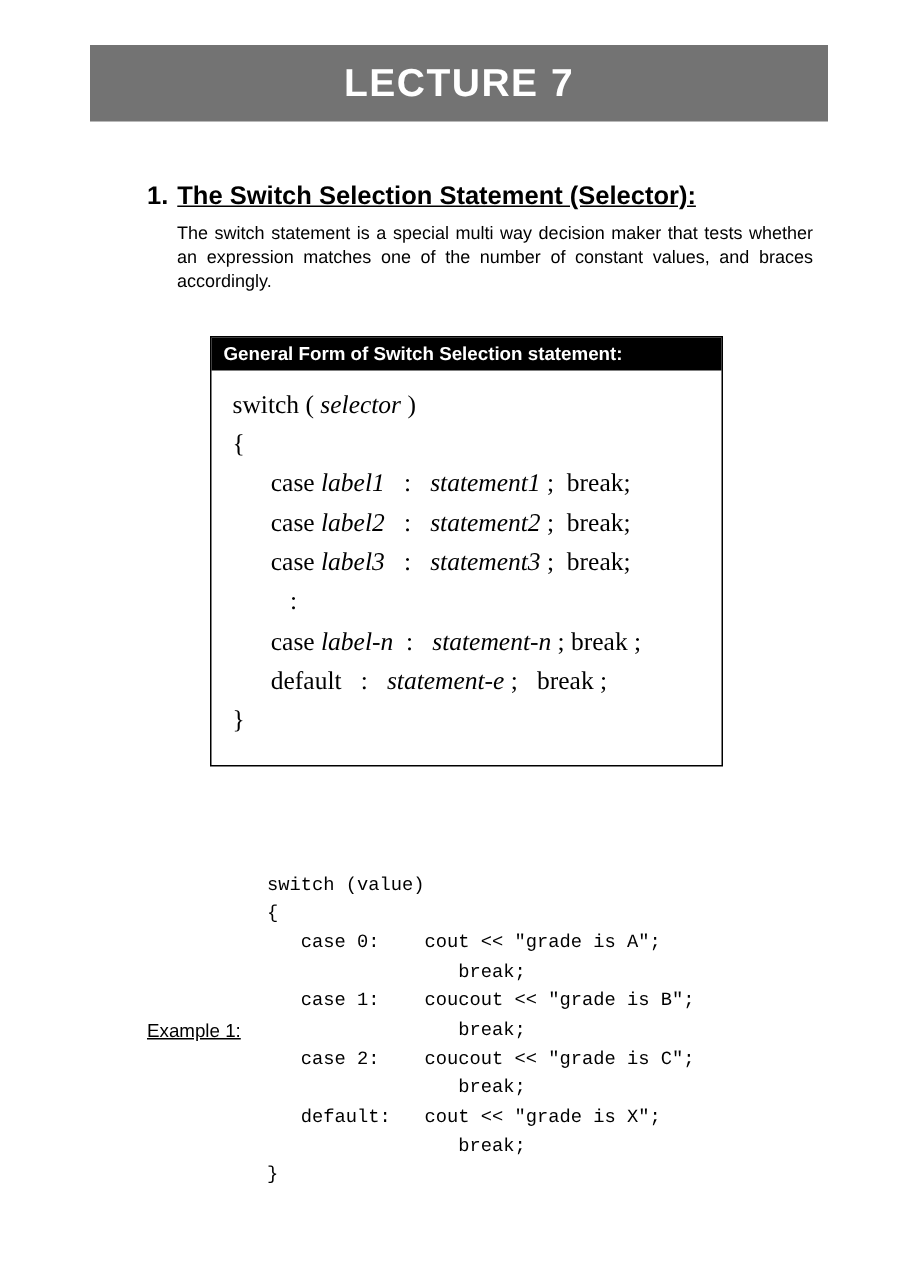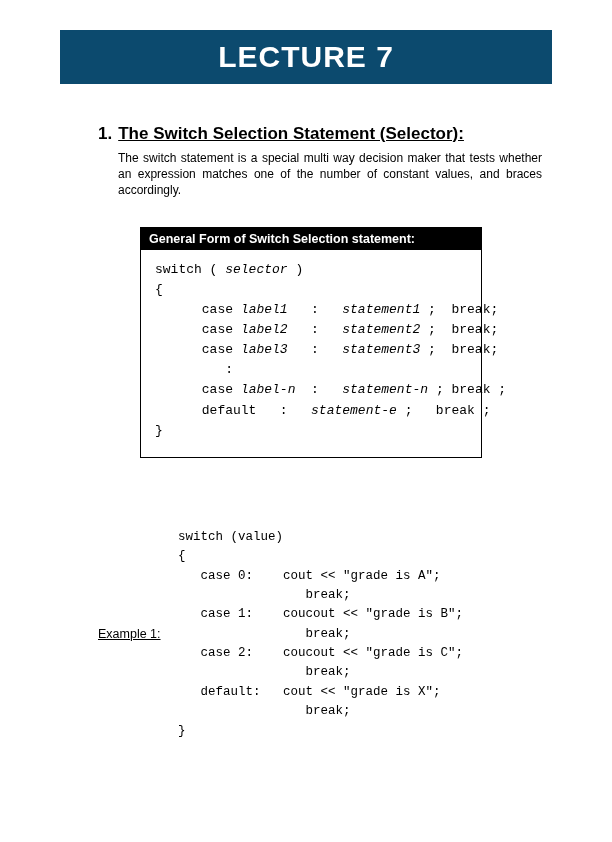--- a/index.html
+++ b/index.html
@@ -8,23 +8,23 @@
     width: 612px;
     height: 842px;
     font-family: Arial, Helvetica, sans-serif;
     background: #fff;
     color: #000;
   }
   .page {
     padding: 30px 60px;
   }
   .lecture-banner {
-    background: #0c4a6e;
+    background: #737373;
     color: #fff;
-    font-size: 30px;
+    font-size: 26px;
     font-weight: bold;
     text-align: center;
     padding: 10px 0;
     margin: 0 auto 40px auto;
     width: 100%;
     letter-spacing: 1px;
     box-sizing: border-box;
   }
   .section {
     margin-left: 38px;
@@ -56,23 +56,23 @@
     border: 1.5px solid #000;
   }
   .form-box-header {
     background: #000;
     color: #fff;
     font-size: 12.5px;
     font-weight: bold;
     padding: 4px 8px;
   }
   .form-box-body {
-    font-size: 13px;
+    font-size: 17px;
     padding: 10px 14px 16px 14px;
-    font-family: Liberation Mono, monospace;
+    font-family: Liberation Serif, serif;
     white-space: pre;
     line-height: 1.55;
   }
   .form-box-body .it { font-style: italic; }
   .example-block {
     margin-top: 70px;
     margin-left: 38px;
     display: flex;
     font-size: 12.5px;
     align-items: center;

